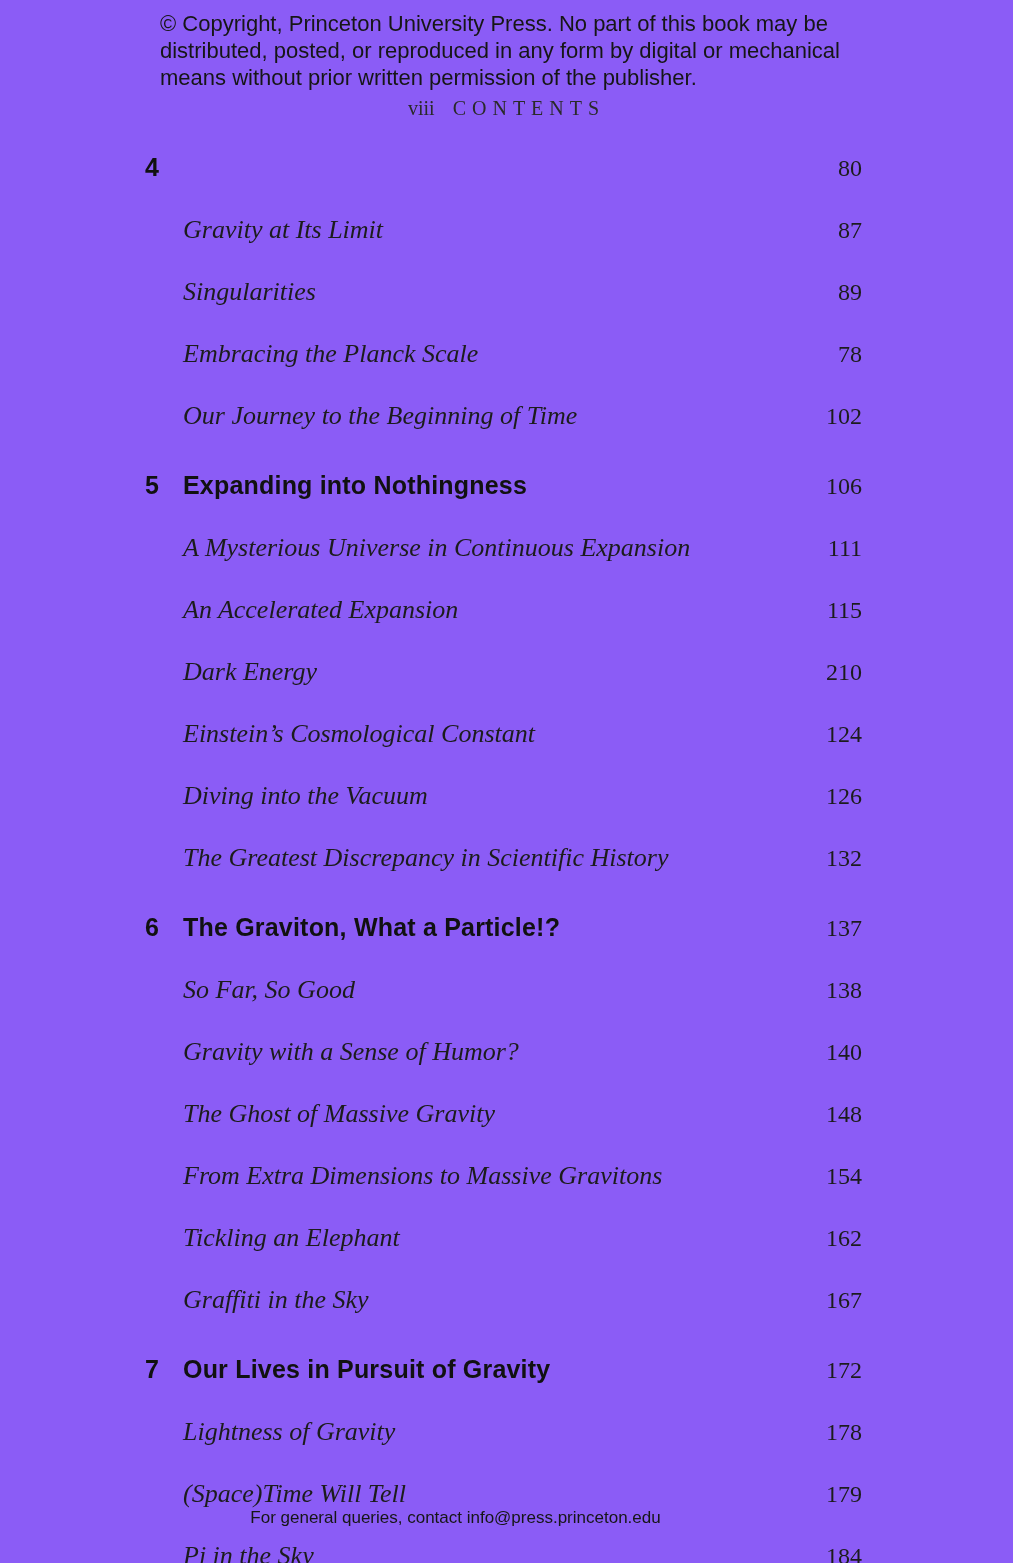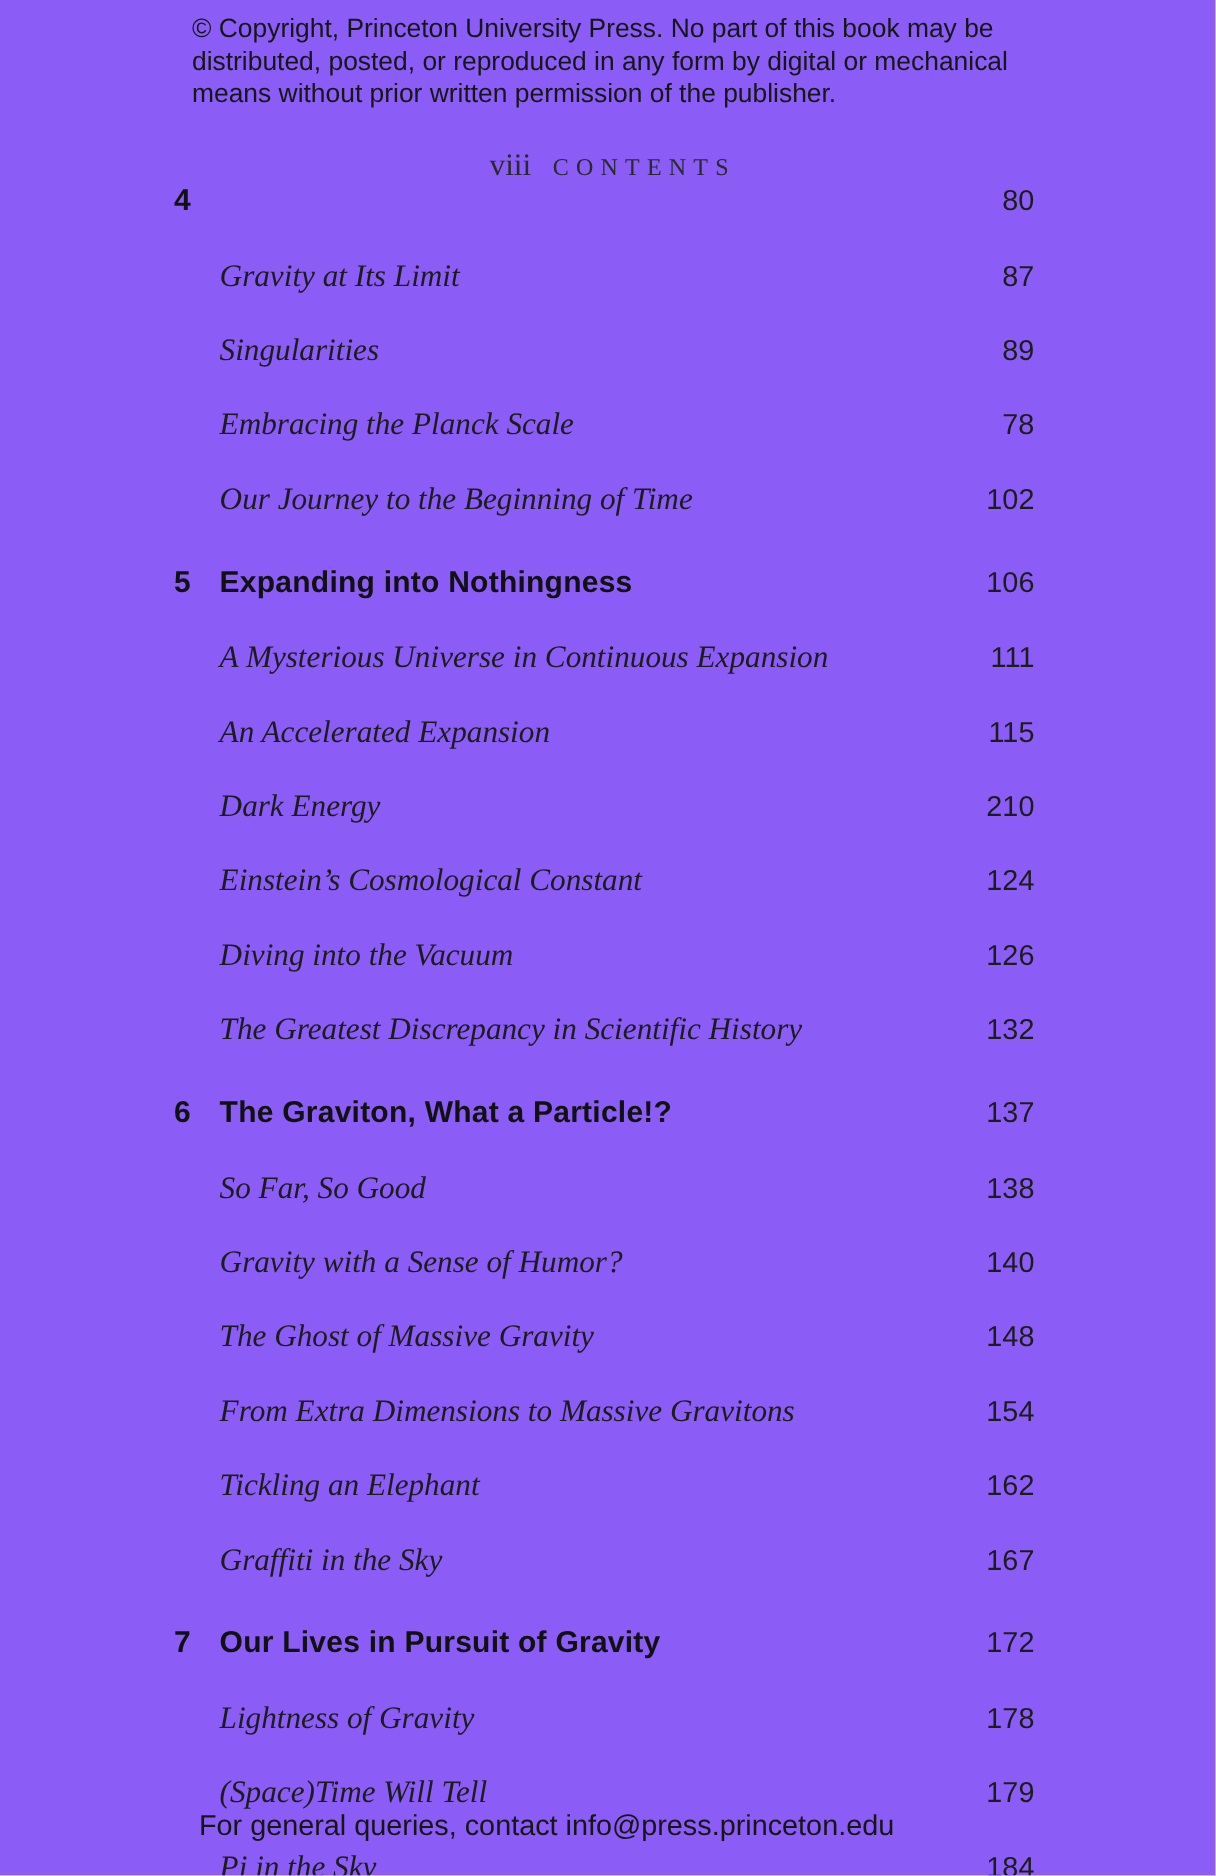--- a/index.html
+++ b/index.html
@@ -35,22 +35,21 @@
     position: absolute;
     left: 408px;
     top: 97px;
     display: flex;
     align-items: baseline;
     gap: 18px;
     font-family: "Liberation Serif", serif;
     color: #2a2a2a;
   }
   .running-head .folio {
-    font-size: 26px;
-    margin-top: 26px;
+    font-size: 20px;
   }
   .running-head .rh-title {
     font-size: 20px;
     letter-spacing: 6px;
   }
 
   
   .toc {
     position: absolute;
     left: 145px;
@@ -89,36 +88,36 @@
   }
   .section-title {
     font-family: "Liberation Serif", serif;
     font-style: italic;
     font-size: 26px;
     color: #1c1c1c;
     white-space: nowrap;
   }
   .page-num {
     margin-left: auto;
-    font-family: Liberation Sans, sans-serif;
+    font-family: Liberation Serif, serif;
     font-size: 24px;
     color: #1c1c1c;
     font-variant-numeric: oldstyle-nums;
     text-align: right;
   }
 
   
   .footer {
     position: absolute;
     left: 0;
     top: 1508px;
     width: 911px;
     text-align: center;
     font-family: "Liberation Sans", sans-serif;
-    font-size: 24px;
+    font-size: 17px;
     color: #161616;
   }
 </style>
 </head>
 <body>
 
 <div class="page">
 
   <div class="copyright">
     <div>© Copyright, Princeton University Press. No part of this book may be</div>

